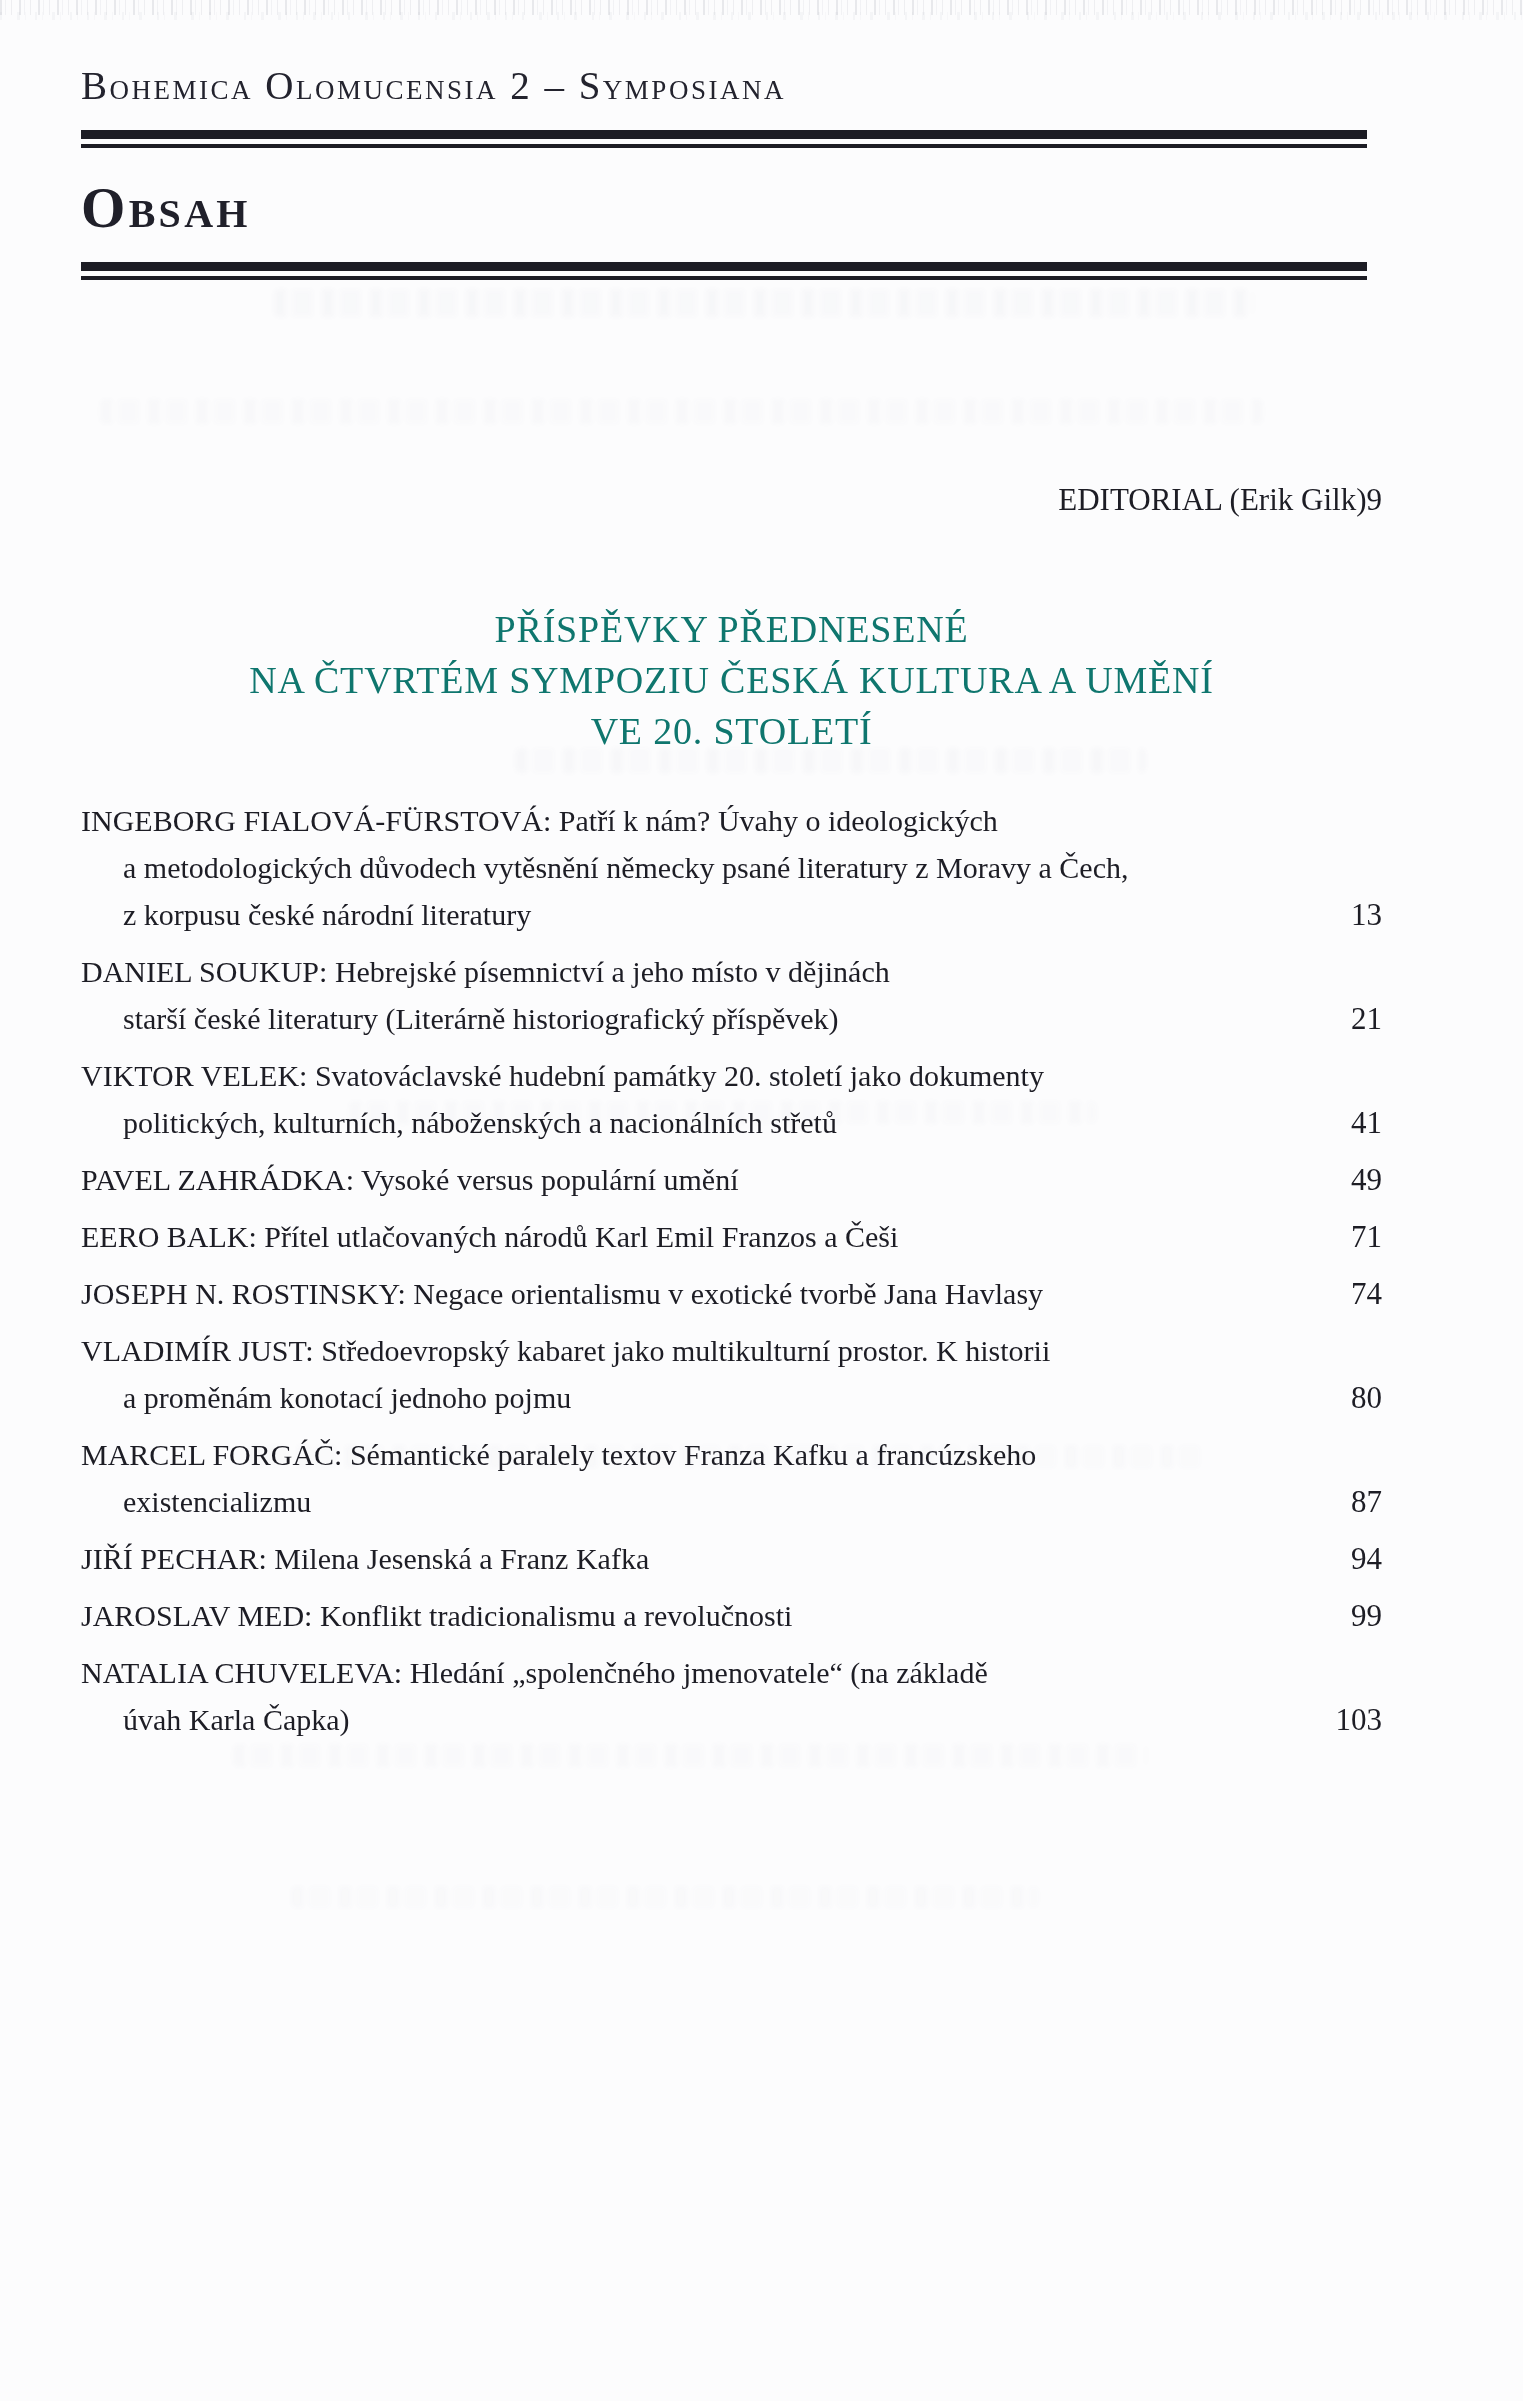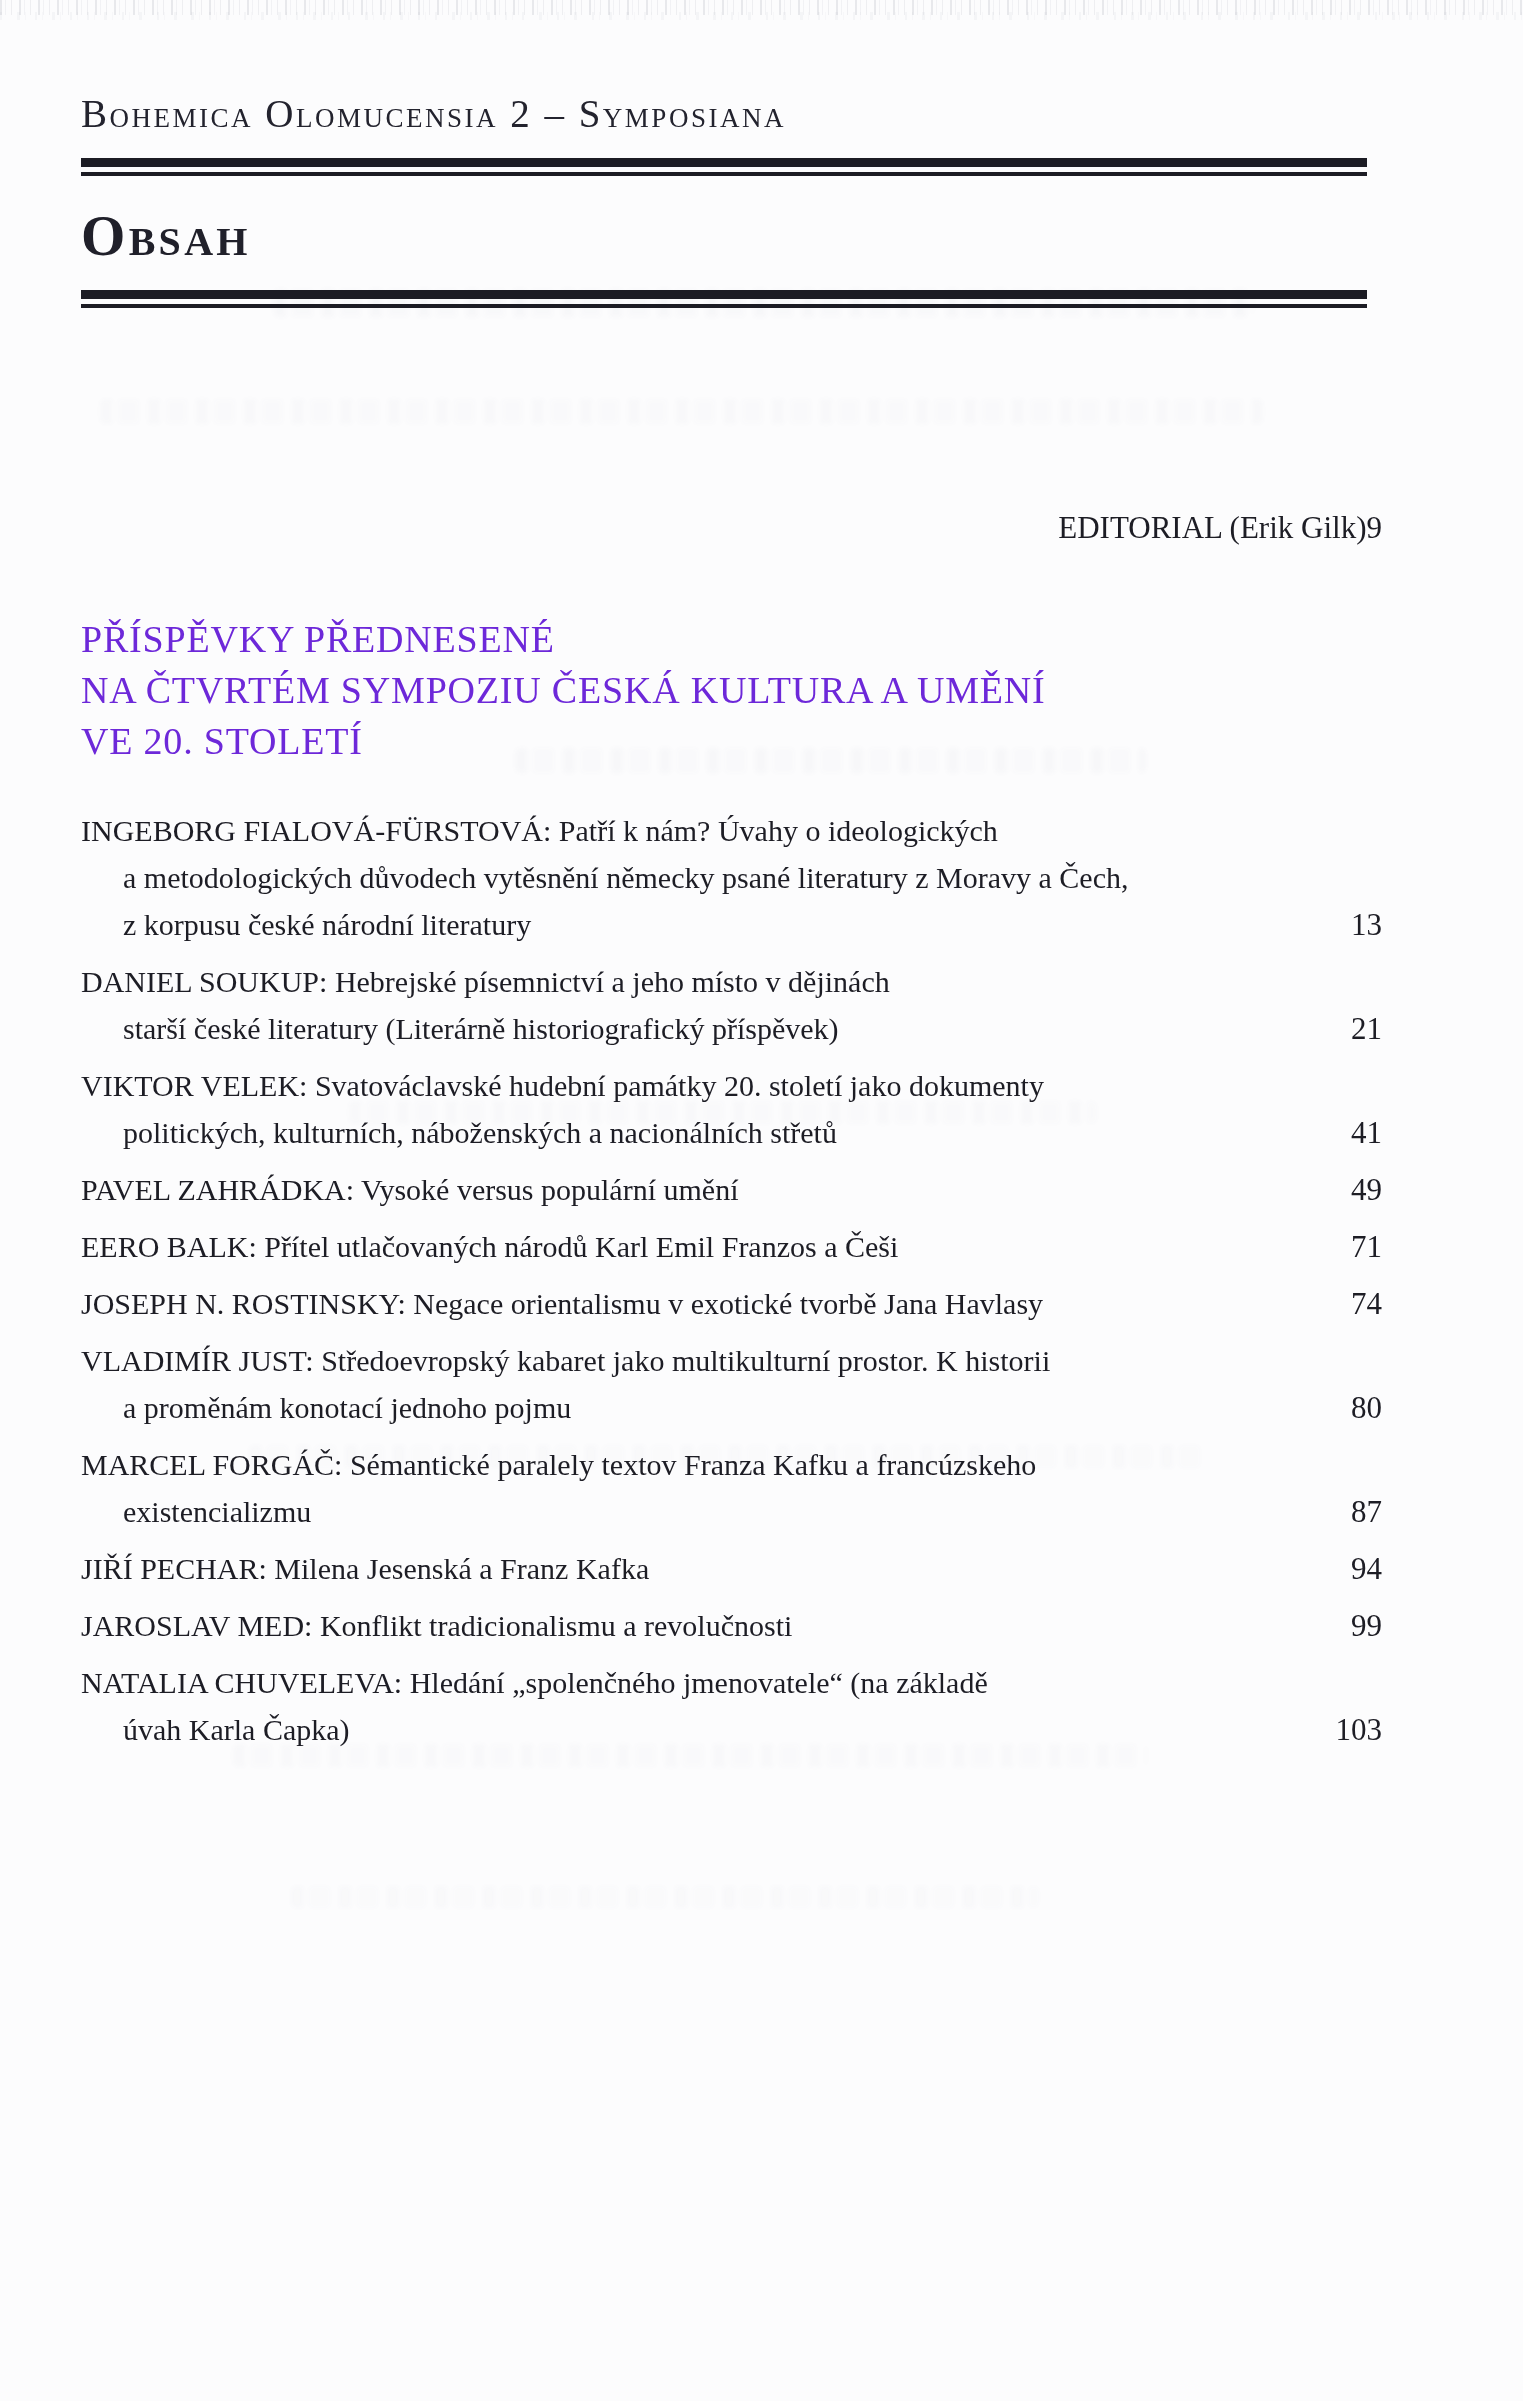--- a/index.html
+++ b/index.html
@@ -42,21 +42,21 @@
   }
 
   .content {
     position: absolute;
     left: 81px;
     top: 0;
     width: 1301px;
   }
 
   .journal-header {
-    margin-top: 92px;
+    margin-top: 64px;
     font-size: 39px;
     font-variant: small-caps;
     letter-spacing: 2.5px;
     color: #23232e;
     line-height: 43px;
   }
 
   .double-rule { margin-top: 23px; width: 1286px; }
   .double-rule .thick { height: 9.1px; background: #1c1c24; }
   .double-rule .gap   { height: 5px; }
@@ -77,25 +77,26 @@
   .editorial-row {
     margin-top: 196px;
     display: flex;
     justify-content: flex-end;
     align-items: baseline;
     font-size: 31px;
     line-height: 47px;
   }
 
   .section-heading {
-    margin-top: 63px;
+    margin-top: 81px;
+    text-align: center;
     font-size: 38px;
     line-height: 51px;
     letter-spacing: 0.8px;
-    color: #6d28d9;
+    color: #0f766e;
   }
 
   .toc-list {
     margin-top: 40px;
   }
   .toc-entry {
     position: relative;
     padding-right: 108px;
     margin-bottom: 10px;
     font-size: 30px;

